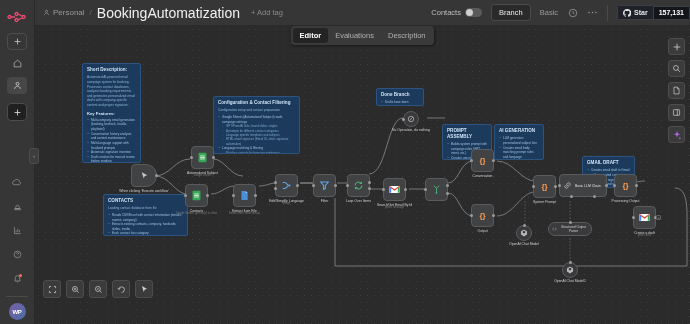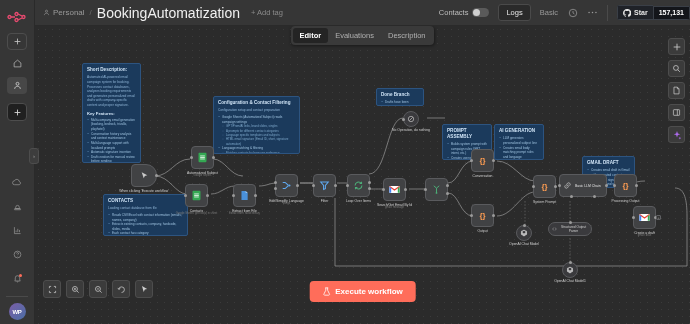--- a/index.html
+++ b/index.html
@@ -271,21 +271,21 @@
         <span class="add-tag">+ Add tag</span>
       </div>
       <div class="hdr-spacer"></div>
       <div class="hdr-right">
         <div class="inactive-wrap">
           <span class="inactive-lbl">Contacts</span>
           <span class="toggle">
               <span class="knob"></span>
             </span>
         </div>
-        <div class="share-btn">Logs</div>
+        <div class="share-btn">Branch</div>
         <div class="saved-lbl">Basic</div>
         <div class="icon-btn">
           <svg width="10" height="10" viewBox="0 0 16 16" fill="none" stroke="#9a9a9a" stroke-width="1.2">
               <circle cx="8" cy="8" r="6"></circle>
               <path d="M8 4.8V8l2.2 1.4"></path>
             </svg>
         </div>
         <div class="icon-btn">
           <svg width="11" height="11" viewBox="0 0 16 16" fill="#9a9a9a">
               <circle cx="3" cy="8" r="1.1"></circle>
@@ -710,23 +710,16 @@
               <path d="M1.6 5.2l1.6 2.6 2.6-1.4"></path>
           </svg>
         </div>
         <div class="bl-btn">
           <svg width="9" height="9" viewBox="0 0 16 16" fill="#cfcfcf">
               <path d="M3.5 1.8l9.2 5.4-4.2 1-1.9 4.4z"></path>
             </svg>
         </div>
       </div>
 
-      <div class="exec-btn">
-        <svg width="8" height="9" viewBox="0 0 14 16" fill="none" stroke="#fff" stroke-width="1.4">
-          <path d="M5.4 1.5v4.2L2.2 12.2A1.4 1.4 0 003.4 14.5h7.2a1.4 1.4 0 001.2-2.3L8.6 5.7V1.5"></path>
-          <path d="M4.3 1.5h5.4"></path>
-        </svg>
-        <span>Execute workflow</span>
-      </div>
     </div>
 
   </div>
 </div>
 
 </body></html>

